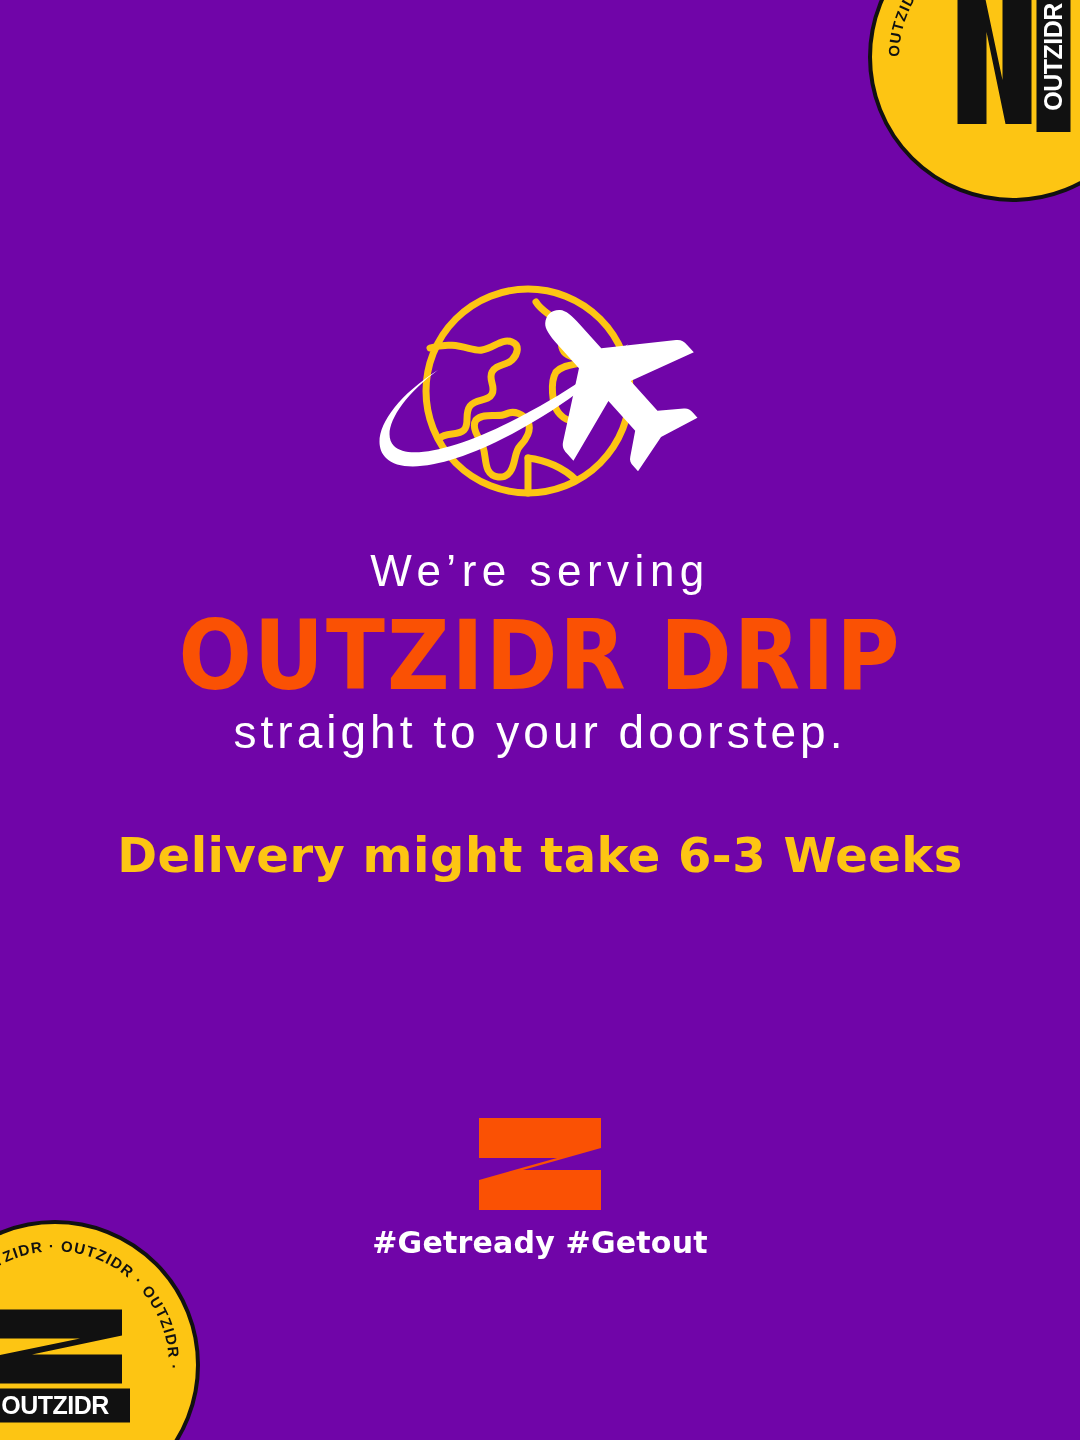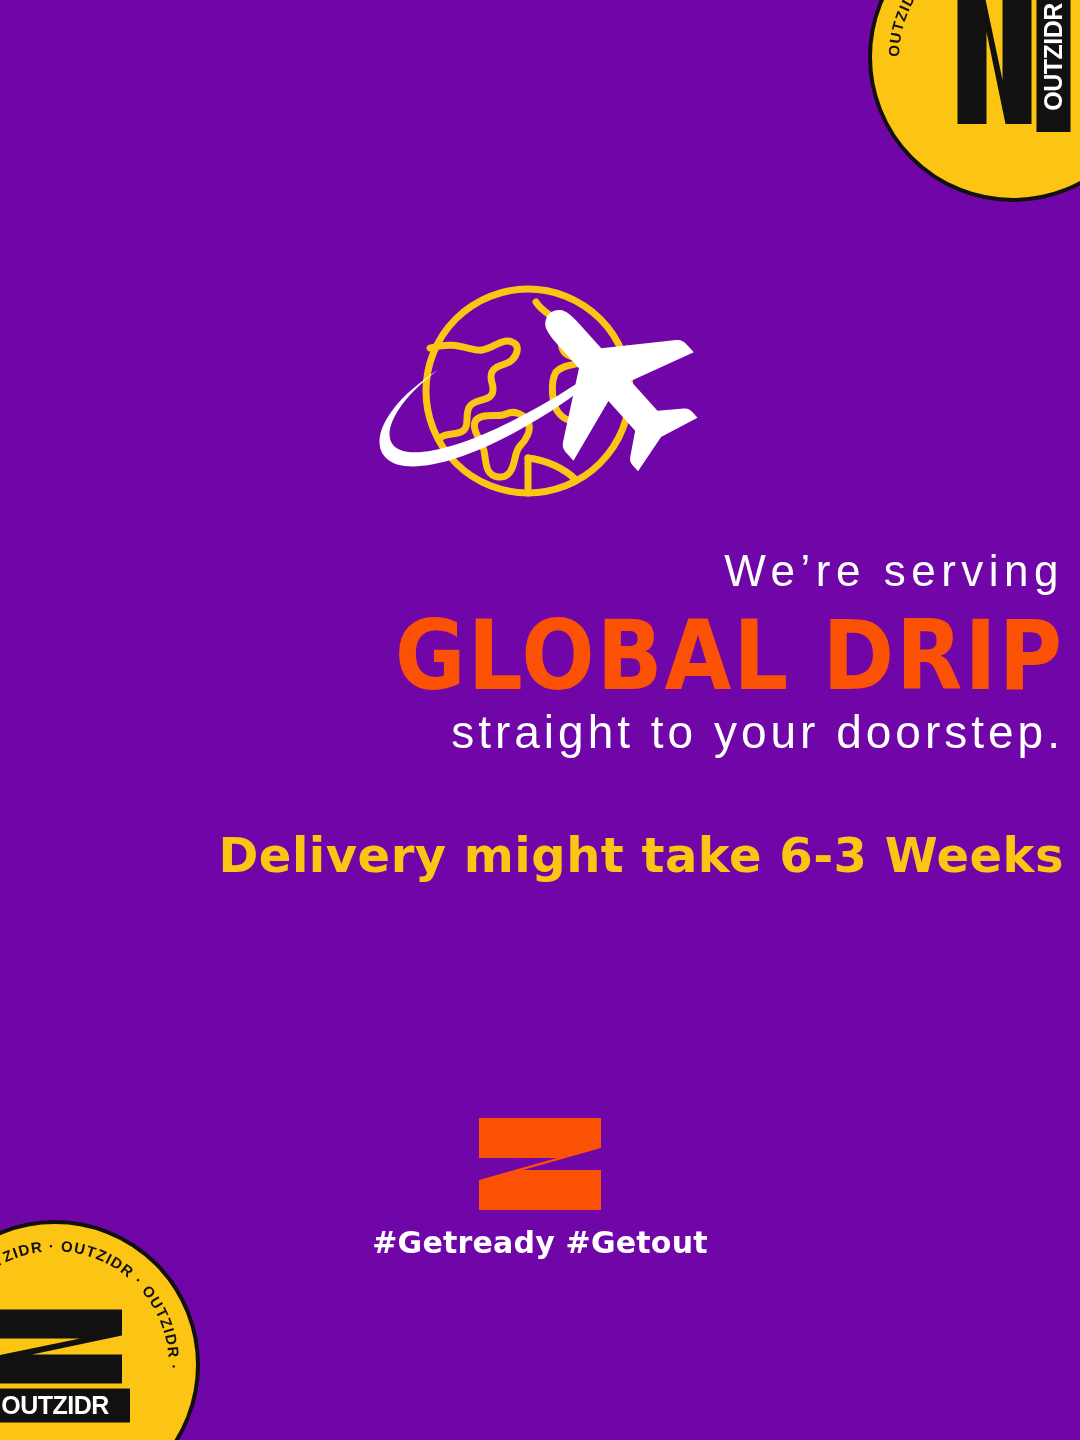--- a/index.html
+++ b/index.html
@@ -88,23 +88,23 @@
     transform: translateX(-50%);
     width: 360px;
     height: 230px;
   }
   #globe-icon svg { width: 100%; height: 100%; display: block; }
 
   
   .copy {
     position: absolute;
     left: 0;
-    right: 16px;
+    right: 0;
     top: 548px;
-    text-align: right;
+    text-align: center;
   }
   .line-serving {
     color: #ffffff;
     font-size: 44px;
     font-weight: 400;
     letter-spacing: 5.5px;
     line-height: 1.05;
   }
   .line-headline {
     color: #FA5104;
@@ -207,21 +207,21 @@
       </g>
       <path d="M 78,92 C 28,124 8,162 26,180 C 44,198 96,186 152,156 C 208,126 250,92 268,66 C 250,84 206,116 150,144 C 94,172 48,182 34,168 C 20,154 40,120 78,92 Z" fill="#FFFFFF"></path>
       <g fill="#FFFFFF" transform="translate(238,92) rotate(-42)">
         <path d="M -8,-70 C -2,-76 6,-76 12,-70 C 16,-66 17,-58 17,-46 L 17,-14 L 78,30 C 82,33 83,36 83,41 L 83,51 L 17,30 L 17,70 L 38,86 C 41,88 42,91 42,95 L 42,102 L 2,92 L -38,102 L -38,95 C -38,91 -37,88 -34,86 L -13,70 L -13,30 L -79,51 L -79,41 C -79,36 -78,33 -74,30 L -13,-14 L -13,-46 C -13,-58 -12,-66 -8,-70 Z"></path>
       </g>
     </svg>
   </div>
 
   <div class="copy">
     <div class="line-serving">We’re serving</div>
-    <div class="line-headline">GLOBAL DRIP</div>
+    <div class="line-headline">OUTZIDR DRIP</div>
     <div class="line-doorstep">straight to your doorstep.</div>
     <div class="line-delivery">Delivery might take 6-3 Weeks</div>
   </div>
 
   <div class="footer-lockup">
     <svg class="footer-z" viewBox="0 0 122 92" xmlns="http://www.w3.org/2000/svg">
       <polygon points="0,0 122,0 122,30 44,52 122,52 122,92 0,92 0,62 78,40 0,40" fill="#FA5104"></polygon>
     </svg>
     <div class="footer-tags">#Getready #Getout</div>
   </div>

